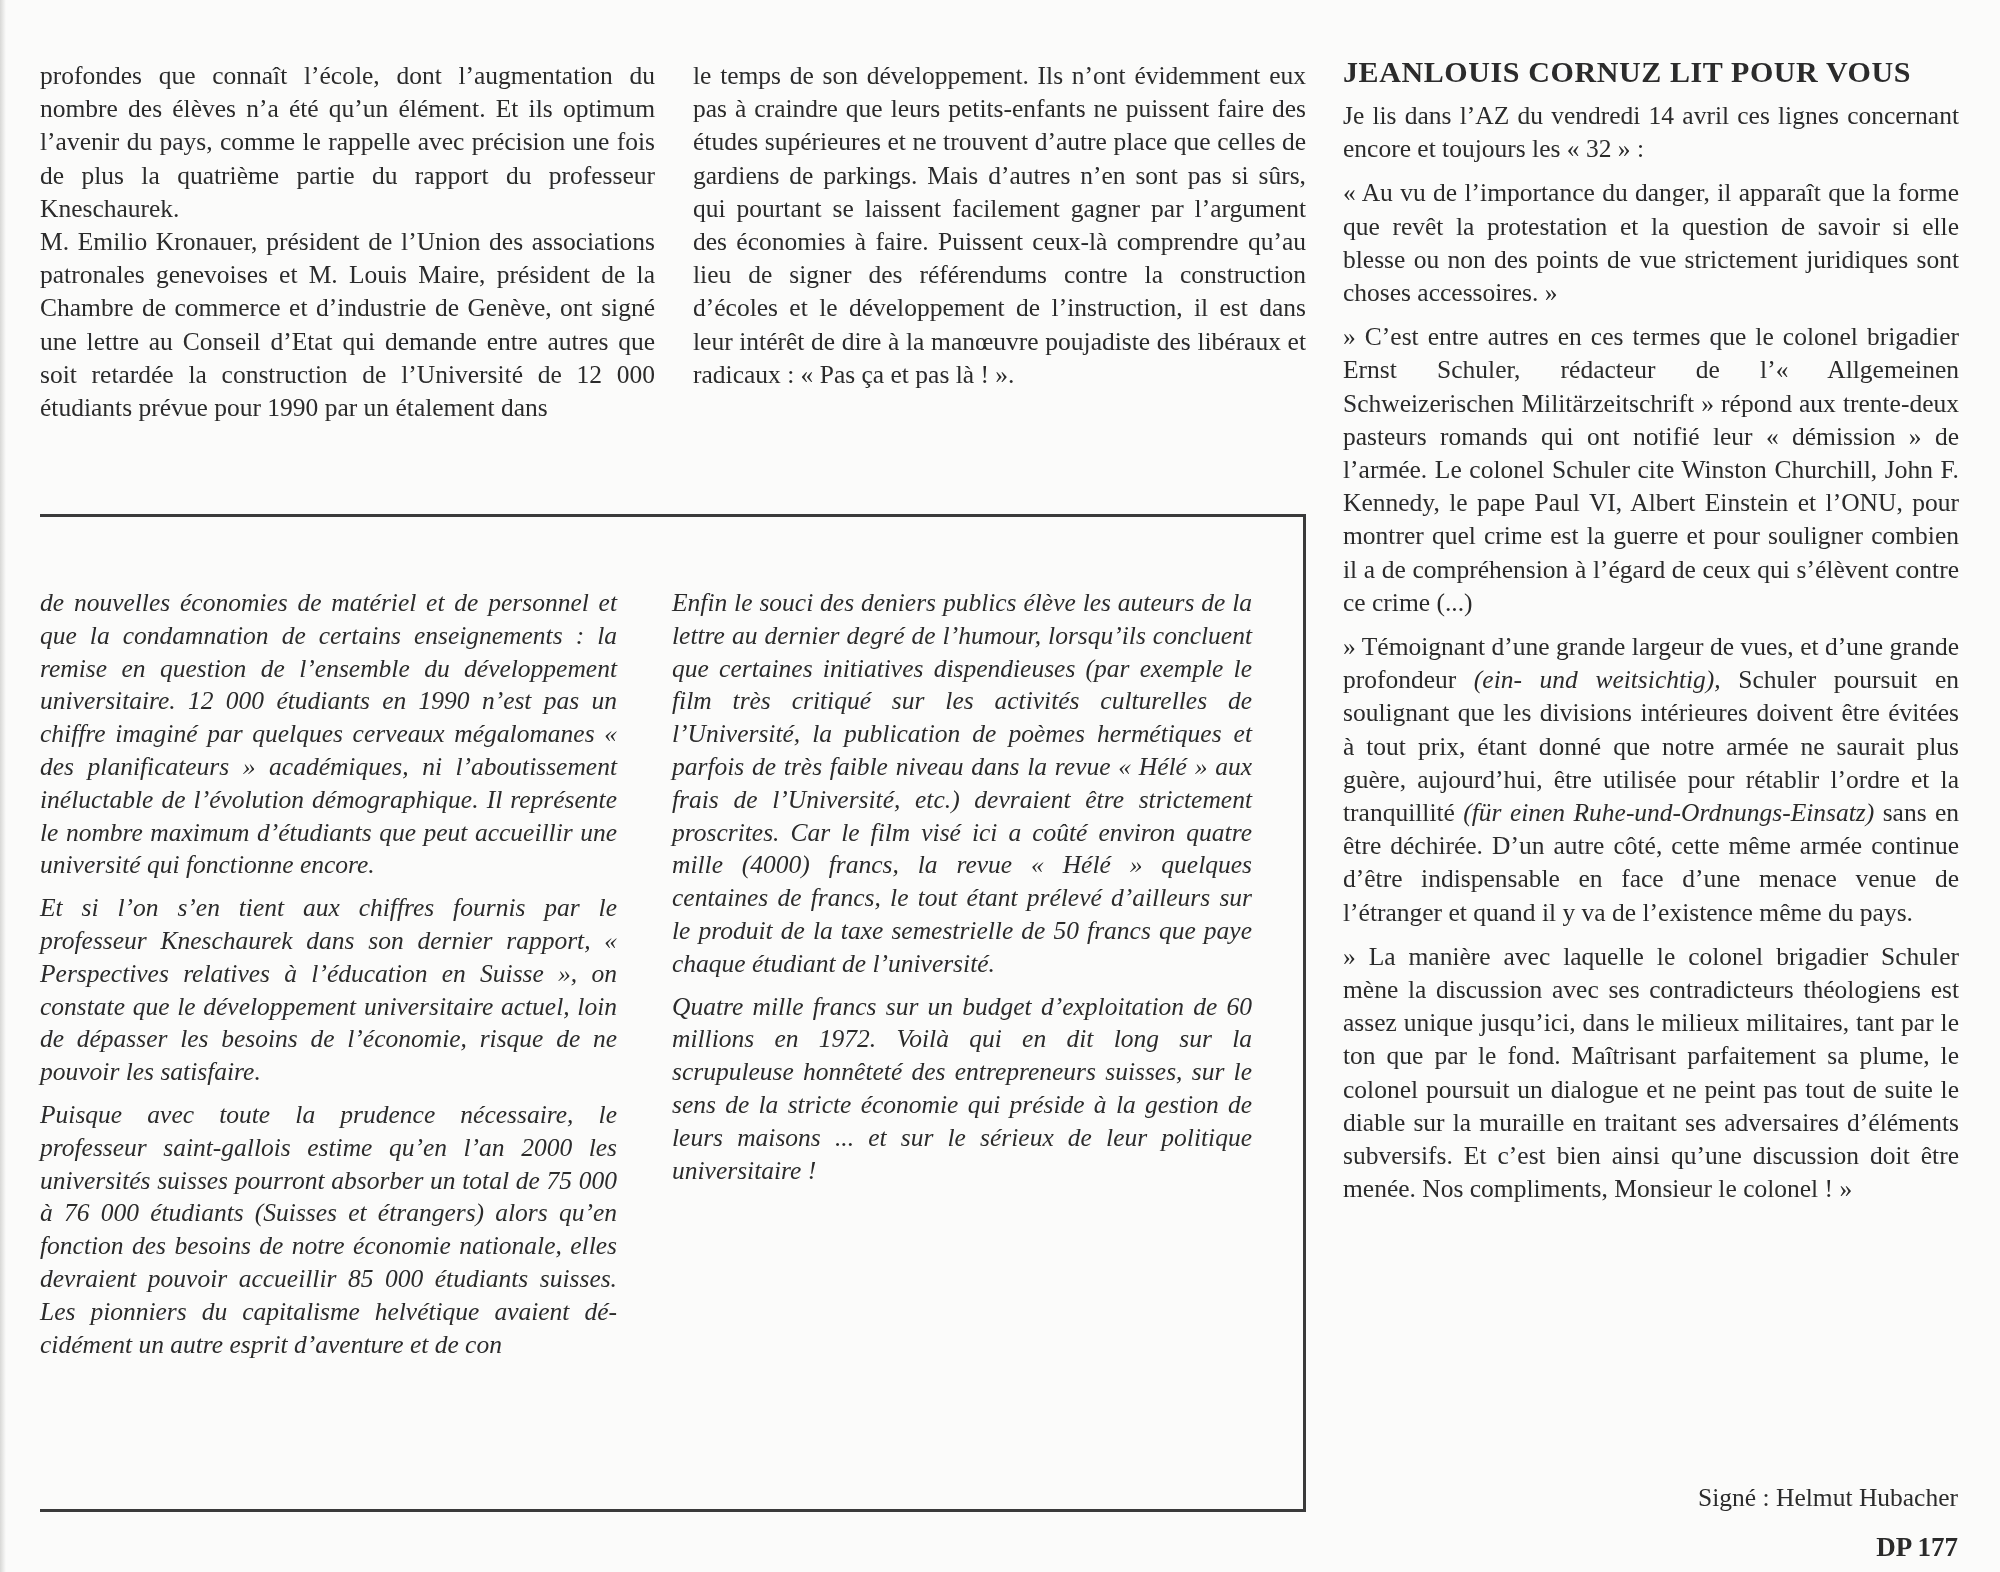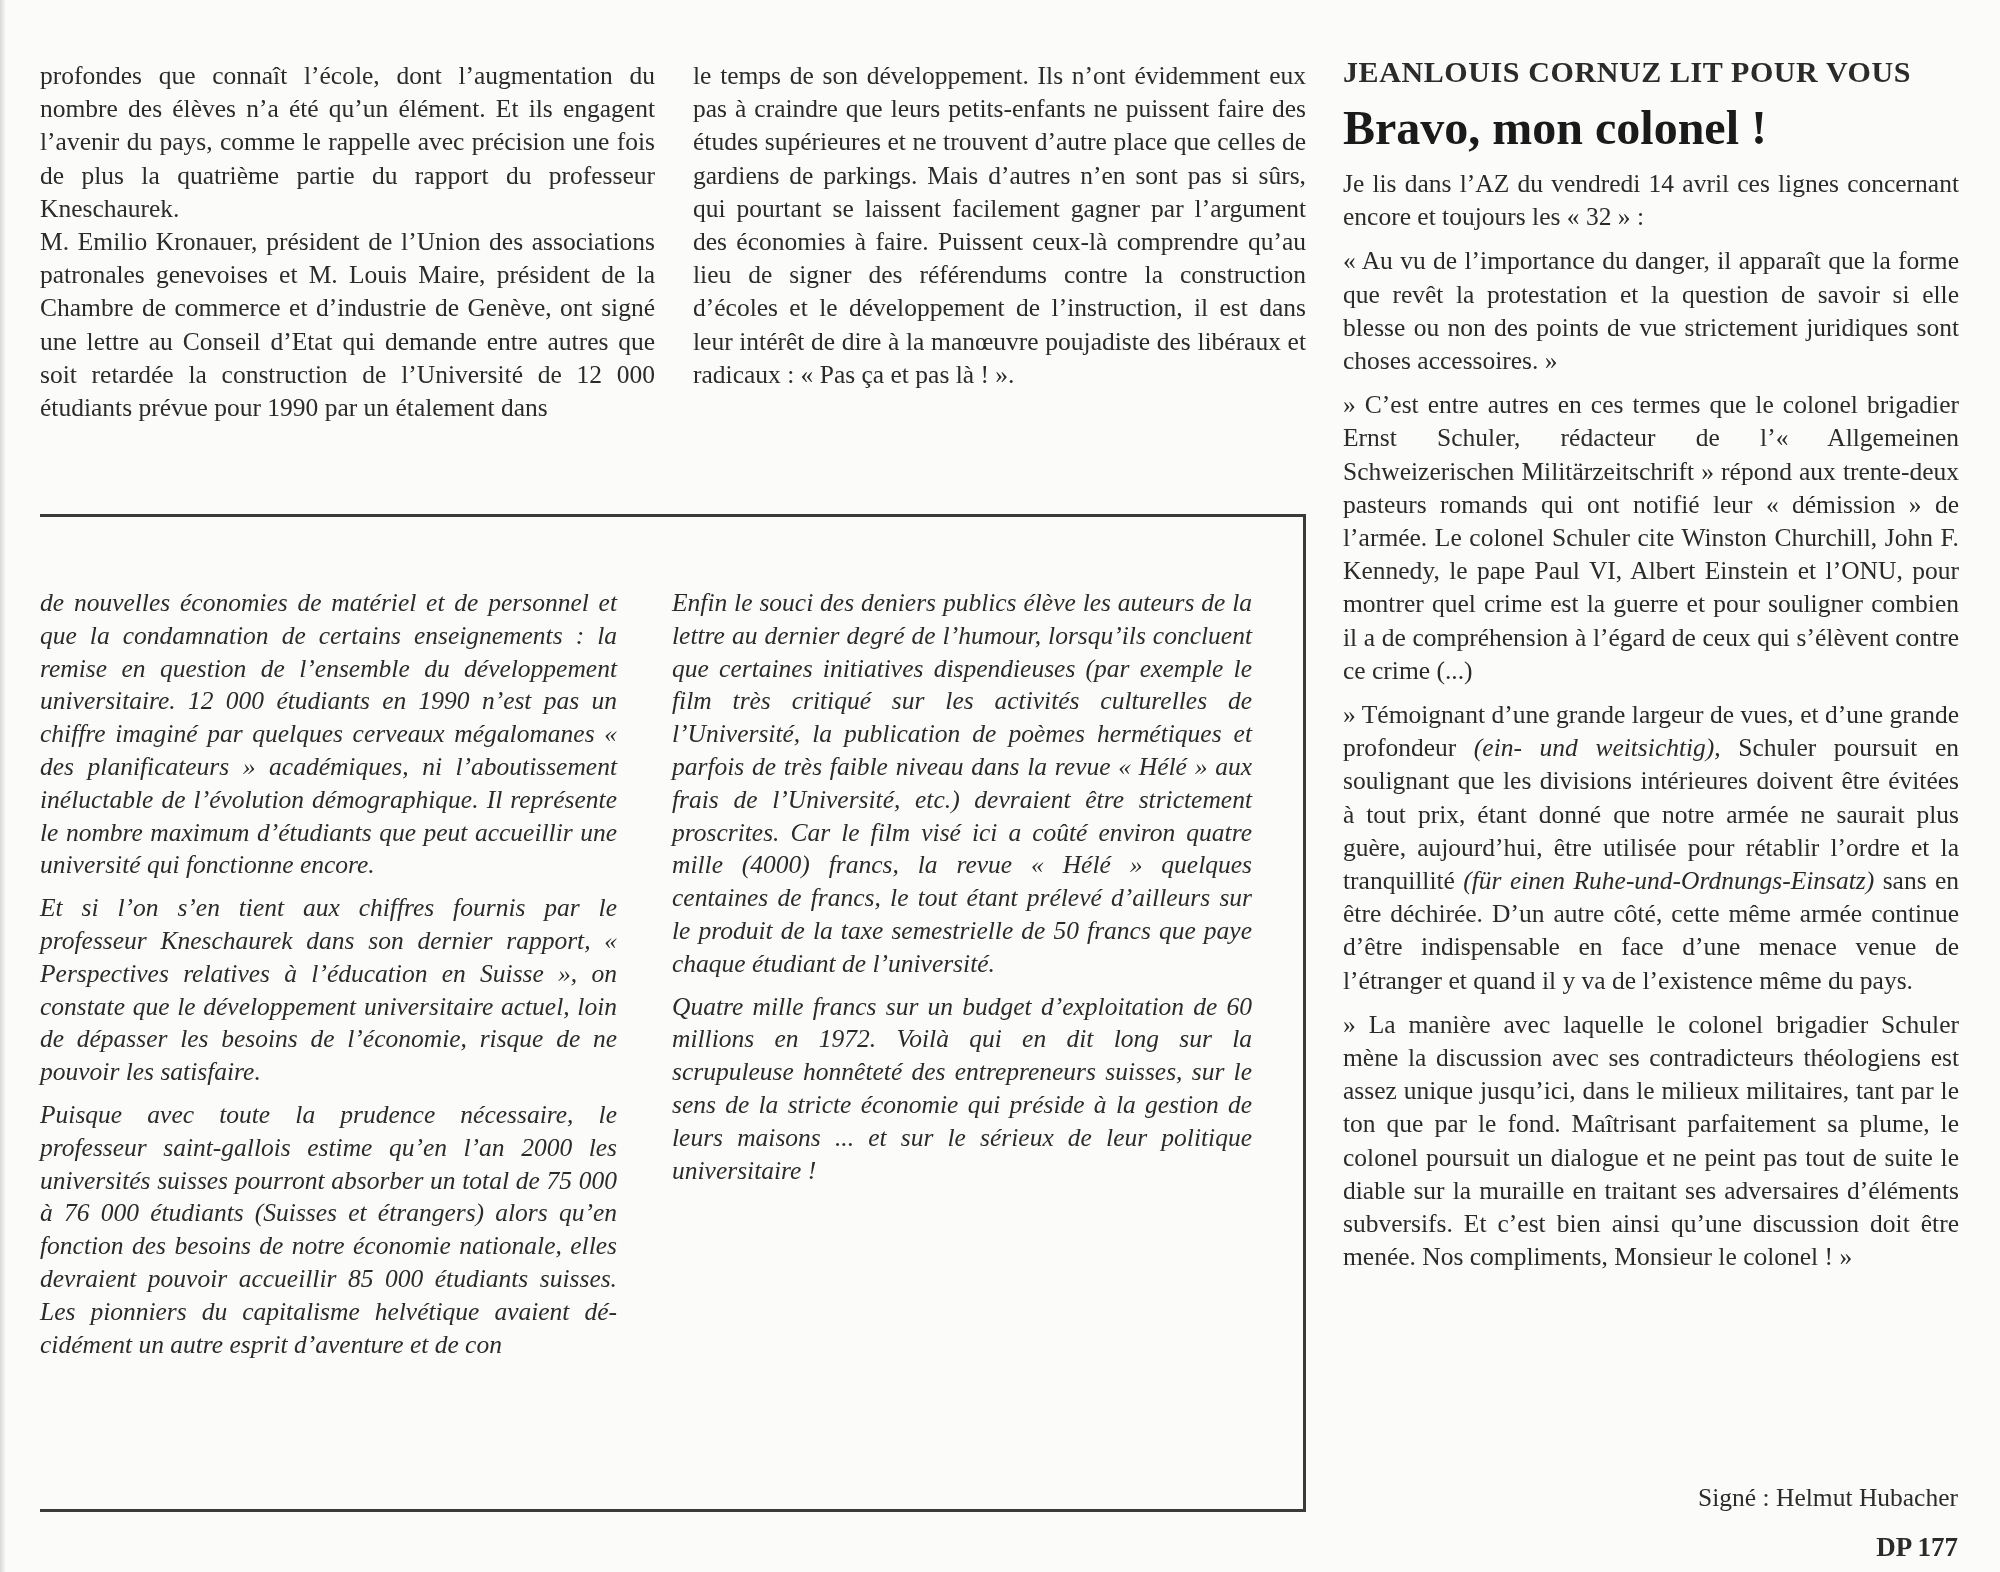--- a/index.html
+++ b/index.html
@@ -30,42 +30,41 @@
     .box-b { left: 672px; top: 587px; width: 580px; }
     .signature { position: absolute; right: 42px; top: 1483px; font-size: 25.5px; }
     .page-number { position: absolute; right: 42px; top: 1532px; font-size: 27px; font-weight: bold; text-align: center; }
   </style>
 </head>
 <body>
 
 <div class="scan-edge"></div>
 
 <div class="col col-a">
-  <p class="p">profondes que connaît l’école, dont l’augmenta­tion du nombre des élèves n’a été qu’un élément. Et ils engagent l’avenir du pays, comme le rap­pelle avec précision une fois de plus la quatrième partie du rapport du professeur Kneschaurek.</p>
+  <p class="p">profondes que connaît l’école, dont l’augmenta­tion du nombre des élèves n’a été qu’un élément. Et ils optimum l’avenir du pays, comme le rap­pelle avec précision une fois de plus la quatrième partie du rapport du professeur Kneschaurek.</p>
   <p class="p">M. Emilio Kronauer, président de l’Union des as­sociations patronales genevoises et M. Louis Maire, président de la Chambre de commerce et d’industrie de Genève, ont signé une lettre au Conseil d’Etat qui demande entre autres que soit retardée la construction de l’Université de 12 000 étudiants prévue pour 1990 par un étalement dans</p>
 </div>
 
 <div class="col col-b">
   <p class="p">le temps de son développement. Ils n’ont évidem­ment eux pas à craindre que leurs petits-enfants ne puissent faire des études supérieures et ne trou­vent d’autre place que celles de gardiens de par­kings. Mais d’autres n’en sont pas si sûrs, qui pourtant se laissent facilement gagner par l’argu­ment des économies à faire. Puissent ceux-là com­prendre qu’au lieu de signer des référendums contre la construction d’écoles et le développe­ment de l’instruction, il est dans leur intérêt de dire à la manœuvre poujadiste des libéraux et ra­dicaux : « Pas ça et pas là ! ».</p>
 </div>
 
 <div class="box"></div>
 <div class="box-col box-a">
   <p class="p">de nouvelles économies de matériel et de per­sonnel et que la condamnation de certains en­seignements : la remise en question de l’ensem­ble du développement universitaire. 12 000 étu­diants en 1990 n’est pas un chiffre imaginé par quelques cerveaux mégalomanes « des planifi­cateurs » académiques, ni l’aboutissement iné­luctable de l’évolution démographique. Il repré­sente le nombre maximum d’étudiants que peut accueillir une université qui fonctionne encore.</p>
   <p class="p">Et si l’on s’en tient aux chiffres fournis par le professeur Kneschaurek dans son dernier rap­port, « Perspectives relatives à l’éducation en Suisse », on constate que le développement uni­versitaire actuel, loin de dépasser les besoins de l’économie, risque de ne pouvoir les satisfaire.</p>
   <p class="p">Puisque avec toute la prudence nécessaire, le professeur saint-gallois estime qu’en l’an 2000 les universités suisses pourront absorber un total de 75 000 à 76 000 étudiants (Suisses et étrangers) alors qu’en fonction des besoins de notre économie nationale, elles devraient pou­voir accueillir 85 000 étudiants suisses. Les pionniers du capitalisme helvétique avaient dé­cidément un autre esprit d’aventure et de con­</p>
 </div>
 <div class="box-col box-b">
   <p class="p">Enfin le souci des deniers publics élève les au­teurs de la lettre au dernier degré de l’humour, lorsqu’ils concluent que certaines initiatives dis­pendieuses (par exemple le film très critiqué sur les activités culturelles de l’Université, la publi­cation de poèmes hermétiques et parfois de très faible niveau dans la revue « Hélé » aux frais de l’Université, etc.) devraient être strictement proscrites. Car le film visé ici a coûté environ quatre mille (4000) francs, la revue « Hélé » quelques centaines de francs, le tout étant pré­levé d’ailleurs sur le produit de la taxe semes­trielle de 50 francs que paye chaque étudiant de l’université.</p>
   <p class="p">Quatre mille francs sur un budget d’exploita­tion de 60 millions en 1972. Voilà qui en dit long sur la scrupuleuse honnêteté des entrepre­neurs suisses, sur le sens de la stricte économie qui préside à la gestion de leurs maisons ... et sur le sérieux de leur politique universitaire !</p>
 </div>
 
 <div class="col col-c">
   <div class="kicker">JEANLOUIS CORNUZ LIT POUR VOUS</div>
-  <div class="headline">Bravo, mon colonel !</div>
   <p class="p">Je lis dans l’AZ du vendredi 14 avril ces lignes concernant encore et toujours les « 32 » :</p>
   <p class="p">« Au vu de l’importance du danger, il apparaît que la forme que revêt la protestation et la question de savoir si elle blesse ou non des points de vue strictement juridiques sont choses accessoires. »</p>
   <p class="p">» C’est entre autres en ces termes que le colonel brigadier Ernst Schuler, rédacteur de l’« Allge­meinen Schweizerischen Militärzeitschrift » ré­pond aux trente-deux pasteurs romands qui ont notifié leur « démission » de l’armée. Le colonel Schuler cite Winston Churchill, John F. Kennedy, le pape Paul VI, Albert Einstein et l’ONU, pour montrer quel crime est la guerre et pour souligner combien il a de compréhension à l’égard de ceux qui s’élèvent contre ce crime (...)</p>
   <p class="p"><span>» Témoignant d’une grande largeur de vues, et d’une grande profondeur </span><i>(ein- und weitsichtig),</i><span> Schuler poursuit en soulignant que les divisions intérieures doivent être évitées à tout prix, étant donné que notre armée ne saurait plus guère, au­jourd’hui, être utilisée pour rétablir l’ordre et la tranquillité </span><i>(für einen Ruhe-und-Ordnungs-Ein­satz)</i><span> sans en être déchirée. D’un autre côté, cette même armée continue d’être indispensable en face d’une menace venue de l’étranger et quand il y va de l’existence même du pays.</span></p>
   <p class="p">» La manière avec laquelle le colonel brigadier Schuler mène la discussion avec ses contradicteurs théologiens est assez unique jusqu’ici, dans le mi­lieux militaires, tant par le ton que par le fond. Maîtrisant parfaitement sa plume, le colonel pour­suit un dialogue et ne peint pas tout de suite le diable sur la muraille en traitant ses adversaires d’éléments subversifs. Et c’est bien ainsi qu’une discussion doit être menée. Nos compliments, Monsieur le colonel ! »</p>
 </div>
 
 <div class="signature">Signé : Helmut Hubacher</div>
 <div class="page-number">DP 177</div>
 

